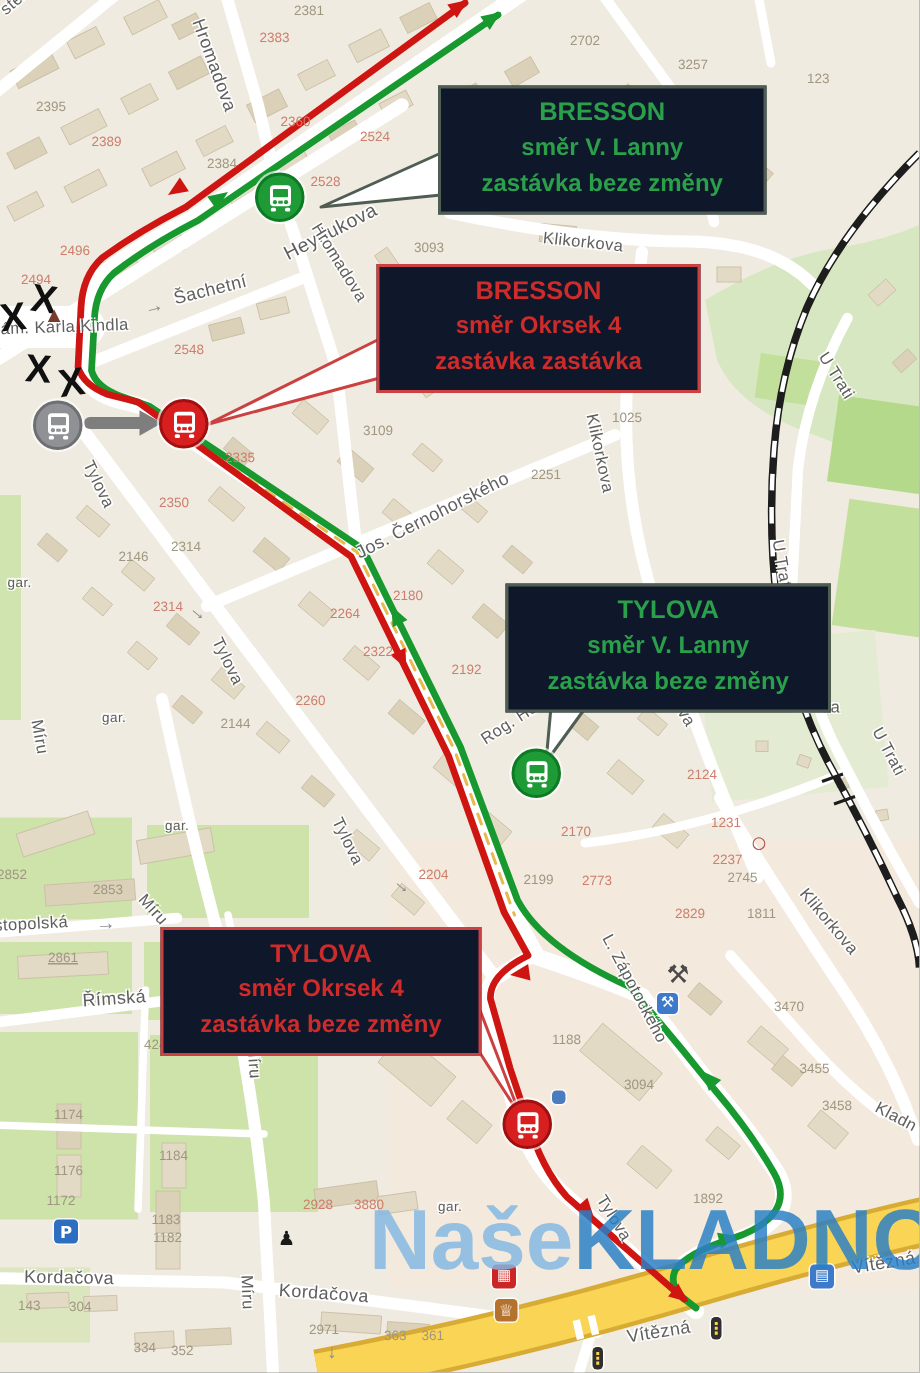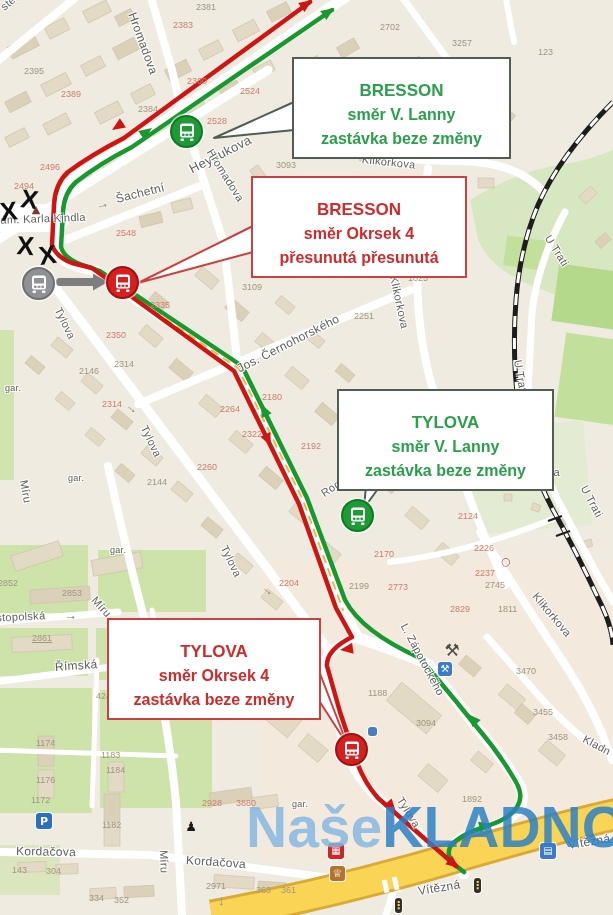--- a/index.html
+++ b/index.html
@@ -13,22 +13,22 @@
   .lbl.house{font-size:9px;color:#a09781;text-shadow:none;}
   .lbl.house.pink{color:#cd7e6c;}
   .lbl.xmark{font-size:26px;font-weight:900;color:#101010;text-shadow:none;line-height:1;}
   .lbl.roadarrow{font-size:13px;font-weight:bold;color:#8c8c8c;text-shadow:none;}
   .poi{position:absolute;z-index:15;width:16px;height:16px;border-radius:3px;color:#fff;
        display:flex;align-items:center;justify-content:center;font-weight:bold;font-size:11px;
        font-family:"DejaVu Sans",sans-serif;box-shadow:0 0 0 1px rgba(255,255,255,.85);line-height:1;}
   .busstop{position:absolute;z-index:20;width:33px;height:33px;box-sizing:border-box;border-radius:50%;
        border:2px solid;display:flex;align-items:center;justify-content:center;
        box-shadow:0 0 0 1.5px rgba(255,255,255,.65);}
-  .callout{position:absolute;z-index:30;background:#ffffff;border:2px solid;text-align:center;
-       padding:20px 2px 6px 2px;font-weight:bold;}
+  .callout{position:absolute;z-index:30;background:#0f172a;border:2px solid;text-align:center;
+       padding:4px 2px 6px 2px;font-weight:bold;}
   .callout .c-title{font-size:17px;line-height:24px;}
   .callout .c-line{font-size:16px;line-height:24px;}
   .callout.green{border-color:#505d53;color:#2aa04b;}
   .callout.red{border-color:#cb4040;color:#ce2b2b;}
   .watermark{position:absolute;left:246px;top:794px;z-index:40;font-size:57px;font-weight:bold;
        opacity:.84;white-space:nowrap;pointer-events:none;}
   .watermark .wm1{color:#85b8e3;}
   .watermark .wm2{color:#2a80c6;}
 </style>
 </head>
@@ -314,42 +314,42 @@
       <span class="lbl house" style="left: 354px; top: 311px;">2251</span>
       <span class="lbl house" style="left: 408px; top: 273px;">1025</span>
       <span class="lbl house pink" style="left: 262px; top: 392px;">2180</span>
       <span class="lbl house pink" style="left: 242px; top: 429px;">2322</span>
       <span class="lbl house pink" style="left: 301px; top: 441px;">2192</span>
       <span class="lbl house pink" style="left: 374px; top: 549px;">2170</span>
       <span class="lbl house" style="left: 349px; top: 581px;">2199</span>
       <span class="lbl house pink" style="left: 388px; top: 582px;">2773</span>
       <span class="lbl house pink" style="left: 279px; top: 578px;">2204</span>
       <span class="lbl house pink" style="left: 458px; top: 511px;">2124</span>
-      <span class="lbl house pink" style="left: 474px; top: 543px;">2226</span>
+      <span class="lbl house pink" style="left: 474px; top: 543px;">1231</span>
       <span class="lbl house pink" style="left: 475px; top: 568px;">2237</span>
       <span class="lbl house" style="left: 485px; top: 580px; text-align: center;">2745</span>
       <span class="lbl house pink" style="left: 450px; top: 604px;">2829</span>
       <span class="lbl house" style="left: 498px; top: 604px;">1811</span>
       <span class="lbl house" style="left: 516px; top: 666px;">3470</span>
       <span class="lbl house" style="left: 533px; top: 707px;">3455</span>
       <span class="lbl house" style="left: 548px; top: 732px;">3458</span>
       <span class="lbl house" style="left: 416px; top: 718px;">3094</span>
       <span class="lbl house" style="left: 462px; top: 794px;">1892</span>
       <span class="lbl house" style="left: 368px; top: 688px;">1188</span>
       <span class="lbl house" style="left: 303px; top: 671px;">233</span>
       <span class="lbl house" style="left: 62px; top: 588px; text-align: right;">2853</span>
       <span class="lbl house" style="left: -2px; top: 578px;">2852</span>
       <span class="lbl house" style="left: 32px; top: 633px; text-decoration: underline;">2861</span>
       <span class="lbl house" style="left: 96px; top: 691px;">424</span>
       <span class="lbl house" style="left: 126px; top: 693px;">495</span>
       <span class="lbl house" style="left: 36px; top: 738px;">1174</span>
       <span class="lbl house" style="left: 36px; top: 765px; margin-top: 10px;">1176</span>
       <span class="lbl house" style="left: 106px; top: 765px;">1184</span>
       <span class="lbl house" style="left: 31px; top: 795px;">1172</span>
-      <span class="lbl house" style="left: 101px; top: 750px;">1183</span>
+      <span class="lbl house" style="left: 101px; top: 808px;">1183</span>
       <span class="lbl house" style="left: 102px; top: 820px;">1182</span>
       <span class="lbl house" style="left: 12px; top: 865px;">143</span>
       <span class="lbl house" style="left: 46px; top: 866px;">304</span>
       <span class="lbl house" style="left: 89px; top: 893px;">334</span>
       <span class="lbl house" style="left: 114px; top: 895px;">352</span>
       <span class="lbl house pink" style="left: 202px; top: 798px;">2928</span>
       <span class="lbl house pink" style="left: 236px; top: 798px;">3880</span>
       <span class="lbl house" style="left: 206px; top: 881px;">2971</span>
       <span class="lbl house" style="left: 256px; top: 885px;">363</span>
       <span class="lbl house" style="left: 281px; top: 885px;">361</span>
@@ -442,21 +442,21 @@
     </div>
 
   <div class="callout green" style="left:292px;top:57px;width:211px;">
     <div class="c-title">BRESSON</div>
     <div class="c-line">směr V. Lanny</div>
     <div class="c-line">zastávka beze změny</div>
   </div>
   <div class="callout red" style="left:251px;top:176px;width:208px;">
     <div class="c-title">BRESSON</div>
     <div class="c-line">směr Okrsek 4</div>
-    <div class="c-line">přesunutá přesunutá</div>
+    <div class="c-line">zastávka zastávka</div>
   </div>
   <div class="callout green" style="left:337px;top:389px;width:209px;">
     <div class="c-title">TYLOVA</div>
     <div class="c-line">směr V. Lanny</div>
     <div class="c-line">zastávka beze změny</div>
   </div>
   <div class="callout red" style="left:107px;top:618px;width:206px;">
     <div class="c-title">TYLOVA</div>
     <div class="c-line">směr Okrsek 4</div>
     <div class="c-line">zastávka beze změny</div>

